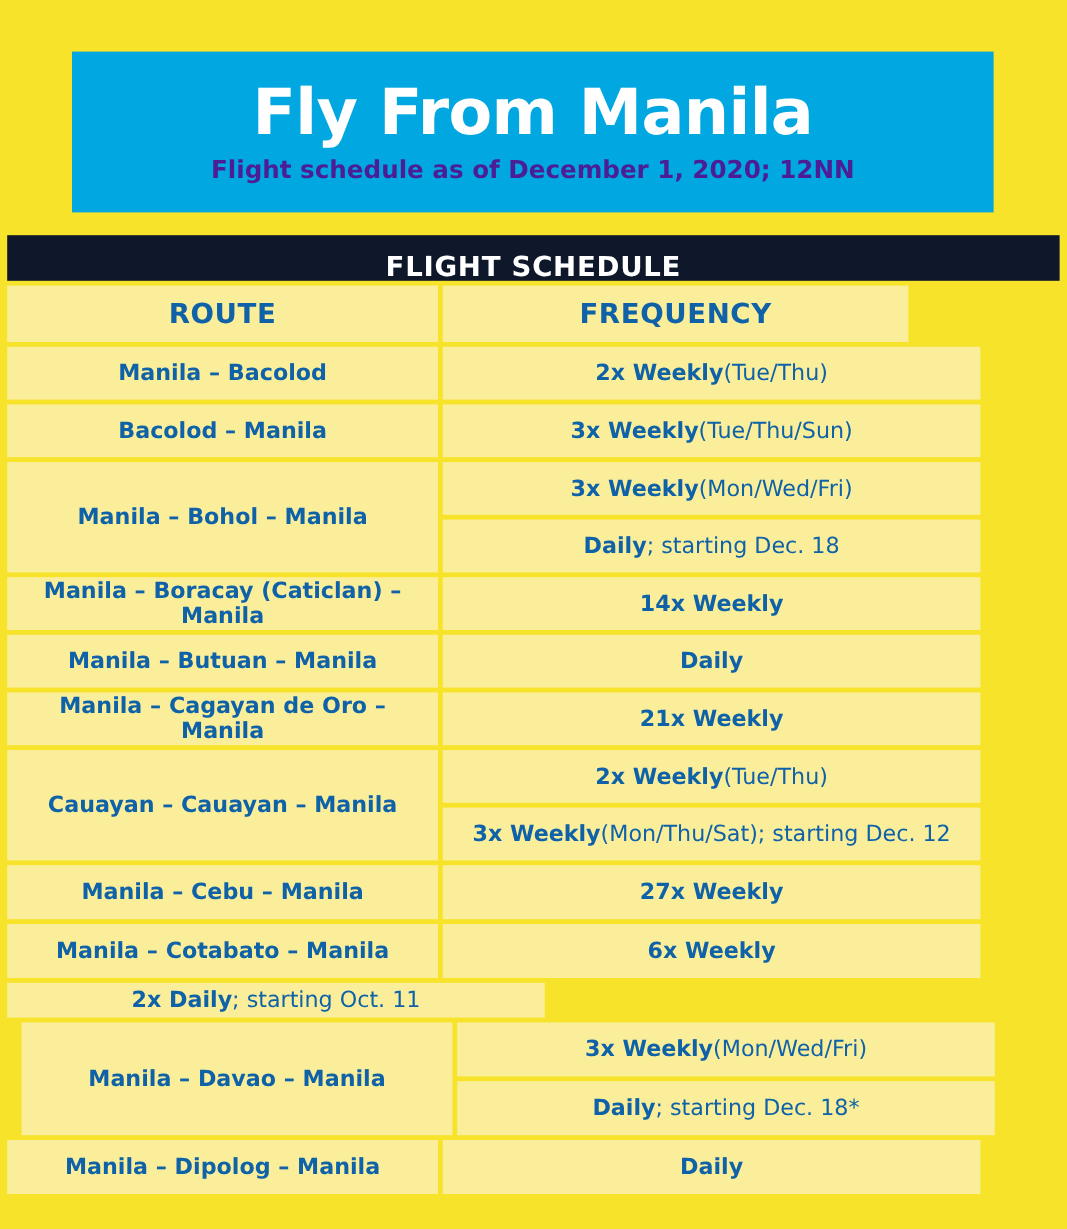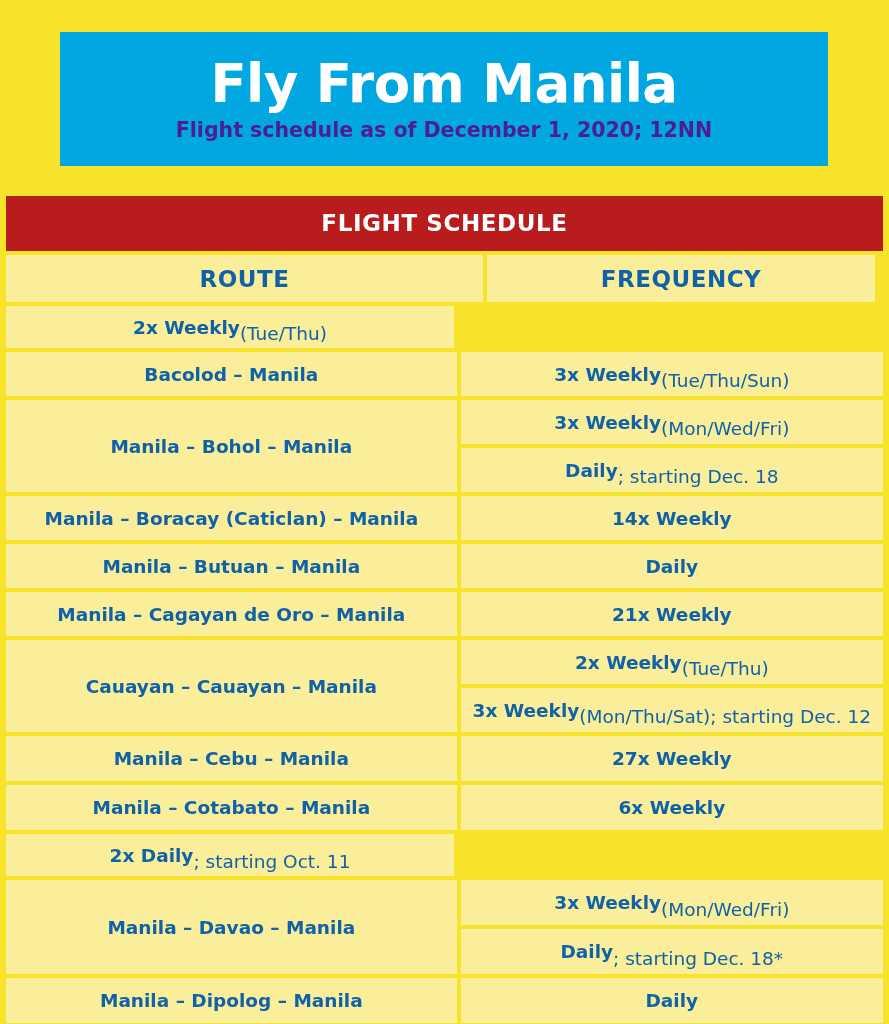--- a/index.html
+++ b/index.html
@@ -18,21 +18,21 @@
     width: 889px;
     height: 1024px;
     background: #f7e32a;
     box-sizing: border-box;
   }
 
   
   .header-banner {
     position: absolute;
     left: 60px;
-    top: 32px;
+    top: 43px;
     width: 768px;
     height: 134px;
     background: #00a7e1;
     display: flex;
     flex-direction: column;
     align-items: center;
     justify-content: center;
     box-sizing: border-box;
   }
   .header-title {
@@ -53,29 +53,29 @@
   }
 
   
   .table-wrap {
     position: absolute;
     left: 6px;
     top: 196px;
     width: 877px;
   }
   .band-title {
-    background: #b91c1c;
+    background: #0f172a;
     color: #ffffff;
     font-size: 23px;
     font-weight: bold;
     letter-spacing: 0.6px;
     text-align: center;
     padding: 14px 0 14px 0;
     box-sizing: border-box;
-    height: 55px;
+    height: 38px;
     line-height: 27px;
   }
   .grid {
     display: block;
     width: 100%;
   }
   .row {
     display: flex;
     width: 100%;
     align-items: stretch;
@@ -85,21 +85,21 @@
     background: #faee9b;
     color: #0f62a8;
     display: flex;
     align-items: center;
     justify-content: center;
     text-align: center;
     box-sizing: border-box;
     padding: 4px 8px;
   }
   .col-route {
-    width: 477px;
+    width: 359px;
     margin-right: 4px;
   }
   .col-freq {
     width: 388px;
   }
   .head-cell {
     font-size: 23px;
     font-weight: bold;
     letter-spacing: 0.5px;
     height: 47px;
@@ -126,21 +126,20 @@
     flex: 1 1 0;
   }
   .freq-cell + .freq-cell {
     margin-top: 4px;
   }
   .freq-strong {
     font-weight: bold;
   }
   .freq-rest {
     font-weight: normal;
-    margin-top: 13px;
   }
   .h44 { height: 44px; }
   .h45 { height: 45px; }
 </style>
 </head>
 <body>
 
 <div class="page">
 
   <div class="header-banner">
@@ -151,20 +150,21 @@
   <div class="table-wrap">
     <div class="band-title">FLIGHT SCHEDULE</div>
 
     <div class="grid">
       <div class="row">
         <div class="cell col-route head-cell">ROUTE</div>
         <div class="cell col-freq head-cell">FREQUENCY</div>
       </div>
 
       <div class="row">
+        <div class="cell col-route route-cell h44">Manila – Bacolod</div>
         <div class="freq-stack">
           <div class="freq-cell h44">
             <span class="freq-strong">2x Weekly</span>
               <span class="freq-rest"> (Tue/Thu)</span>
           </div>
         </div>
       </div>
 
       <div class="row">
         <div class="cell col-route route-cell h44">Bacolod – Manila</div>
@@ -256,21 +256,21 @@
       <div class="row">
         <div class="freq-stack">
           <div class="freq-cell h45">
             <span class="freq-strong">2x Daily</span>
               <span class="freq-rest"> ; starting Oct. 11</span>
           </div>
         </div>
       </div>
 
       <div class="row">
-        <div class="cell col-route route-cell" style="height:94px;">Manila – Davao – Manila</div>
+        <div class="cell col-route route-cell" style="height:94px;margin-left:12px;">Manila – Davao – Manila</div>
         <div class="freq-stack" style="height:94px;">
           <div class="freq-cell">
             <span class="freq-strong">3x Weekly</span>
               <span class="freq-rest">  (Mon/Wed/Fri)</span>
           </div>
           <div class="freq-cell">
             <span class="freq-strong">Daily</span>
               <span class="freq-rest"> ; starting Dec. 18*</span>
           </div>
         </div>

